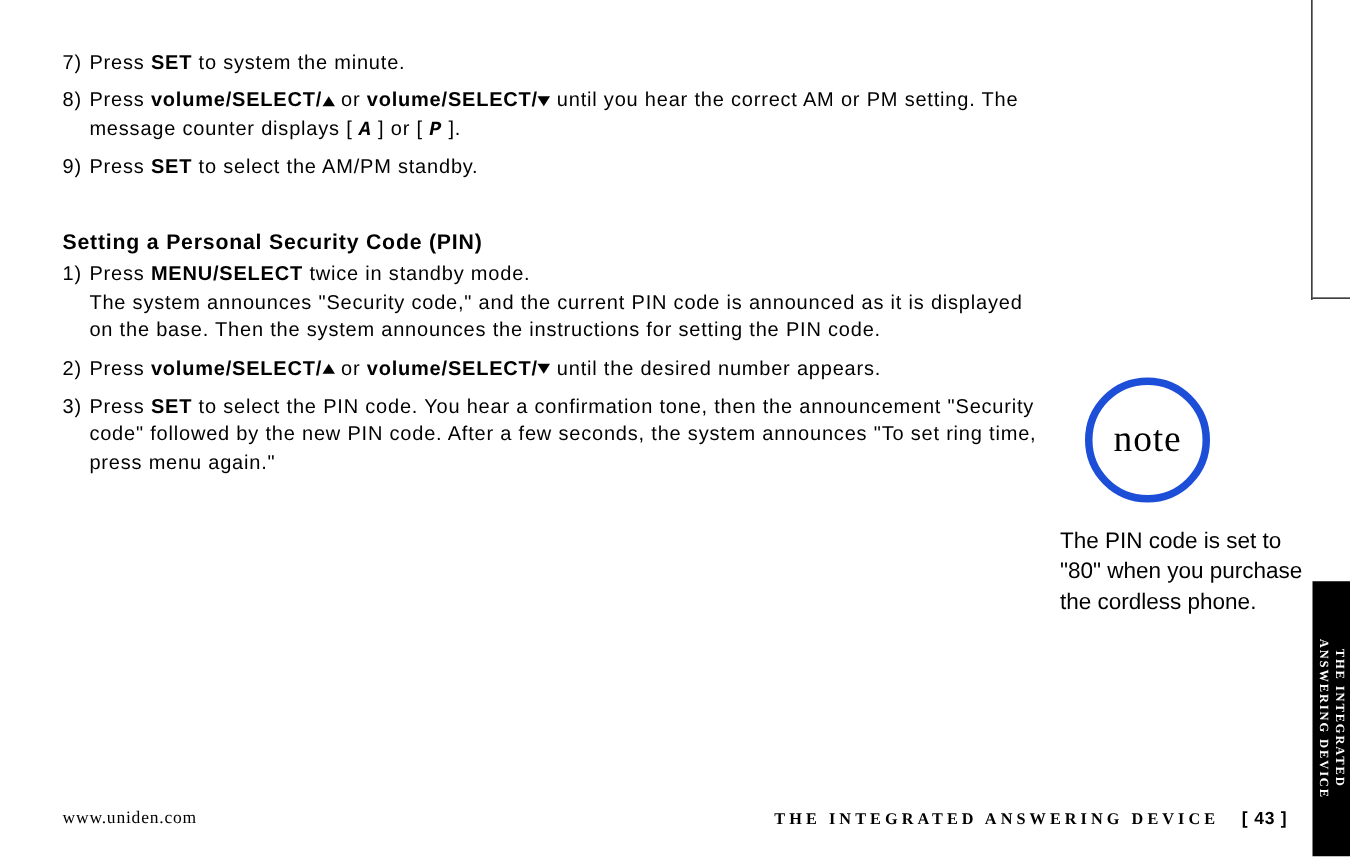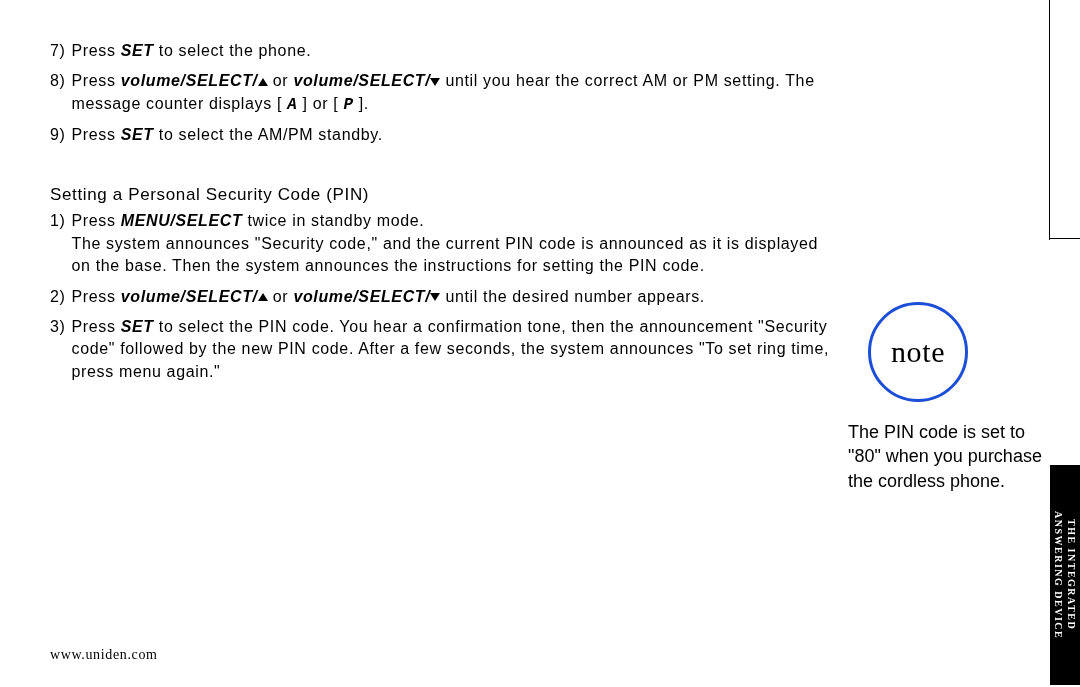--- a/index.html
+++ b/index.html
@@ -22,55 +22,55 @@
       display: flex;
       margin-bottom: 8px;
     }
     .step-num {
       white-space: nowrap;
       padding-right: 6px;
     }
     .step-body {
       flex: 1;
     }
-    .bold { font-weight: bold; font-style: italic; }
+    .bold { font-weight: bold; }
     .caret {
       display: inline-block;
       width: 0; height: 0;
       border-left: 5px solid transparent;
       border-right: 5px solid transparent;
       vertical-align: middle;
     }
     .caret-up { border-bottom: 8px solid #000; }
     .caret-down { border-top: 8px solid #000; }
     .seg {
       font-family: "Courier New", monospace;
       font-style: italic;
       font-weight: bold;
     }
     .para {
       margin-bottom: 18px;
     }
     .heading {
-      font-weight: normal;
+      font-weight: bold;
       font-size: 17px;
       margin-top: 22px;
       margin-bottom: 4px;
     }
     .note-block {
       position: absolute;
       top: 302px;
       left: 848px;
       width: 200px;
       text-align: left;
     }
     .note-circle {
       width: 100px; height: 100px;
       border-radius: 50%;
-      border: 3px solid #1d4ed8;
+      border: 6px solid #1d4ed8;
       display: flex;
       align-items: center;
       justify-content: center;
       font-size: 30px;
       font-family: Georgia, serif;
       margin-bottom: 18px;
       margin-left: 20px;
     }
     .note-text {
       font-size: 18px;
@@ -141,21 +141,21 @@
 </head>
 <body>
 
 <div class="rule-v"></div>
 <div class="rule-h"></div>
 
 <div class="main-content">
   <div id="steps-top">
       <div class="step">
         <div class="step-num">7)</div>
-        <div class="step-body"><span>Press </span><span class="bold">SET</span><span> to select the phone.</span></div>
+        <div class="step-body"><span>Press </span><span class="bold">SET</span><span> to system the minute.</span></div>
       </div>
       <div class="step">
         <div class="step-num">8)</div>
         <div class="step-body"><span>Press </span><span class="bold">volume/SELECT/</span><span class="caret caret-up"></span><span> or </span><span class="bold">volume/SELECT/</span><span class="caret caret-down"></span><span> until you hear the correct AM or PM setting. The message counter displays [ </span><span class="seg">A</span><span> ] or [ </span><span class="seg">P</span><span> ].</span></div>
       </div>
       <div class="step">
         <div class="step-num">9)</div>
         <div class="step-body"><span>Press </span><span class="bold">SET</span><span> to select the AM/PM standby.</span></div>
       </div>
       <div style="height: 6px;"></div>
@@ -185,13 +185,18 @@
 <div class="note-block">
   <div class="note-circle">note</div>
   <div class="note-text">The PIN code is set to "80" when you purchase the cordless phone.</div>
 </div>
 
 <div class="side-tab" id="side-tab" style="white-space: pre;">THE INTEGRATED
 ANSWERING DEVICE</div>
 
 <div class="footer">
   <span class="footer-url">www.uniden.com</span>
+  <span>
+    <span class="footer-section">THE INTEGRATED ANSWERING DEVICE</span>
+    &nbsp;&nbsp;
+    <span class="footer-page">[ 43 ]</span>
+  </span>
 </div>
 
 </body></html>

